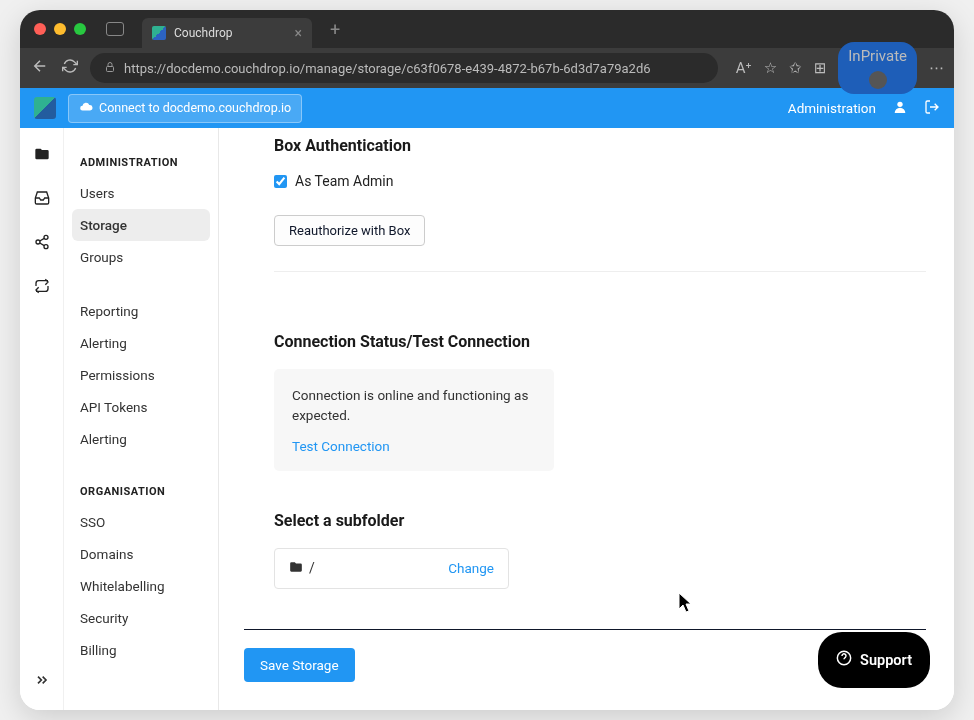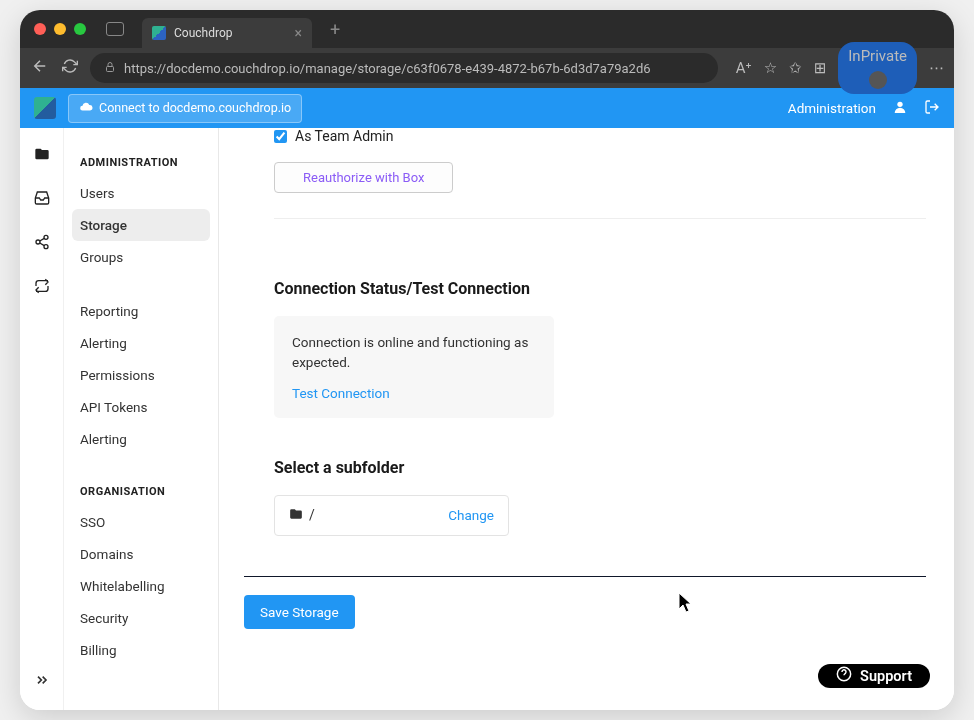--- a/index.html
+++ b/index.html
@@ -240,21 +240,21 @@
       font-size: 16px;
       font-weight: 700;
       color: #1a1a1a;
       margin-top: 8px;
       margin-bottom: 18px;
     }
     .checkbox-row {
       display: flex;
       align-items: center;
       gap: 8px;
-      margin-bottom: 18px;
+      margin-bottom: 26px;
     }
     .checkbox-row input { accent-color: #2196f3; }
     .checkbox-row label { font-size: 14px; color: #222; }
     .box-row {
       display: flex;
       align-items: center;
       gap: 40px;
       padding-bottom: 25px;
       border-bottom: 1px solid #eee;
       margin-bottom: 10px;
@@ -262,23 +262,23 @@
     .box-logo {
       color: #0061d5;
       font-size: 44px;
       font-weight: 900;
       letter-spacing: -3px;
       font-family: Arial, sans-serif;
     }
     .btn-outline {
       border: 1px solid #ccc;
       background: #fdfdfd;
-      color: #8b5cf6;
+      color: #0f172a;
       font-size: 13px;
-      padding: 7px 28px;
+      padding: 7px 14px;
       border-radius: 4px;
       cursor: pointer;
     }
     .status-box {
       background: #f7f7f7;
       border-radius: 5px;
       padding: 16px 18px;
       width: 280px;
       margin-top: 14px;
     }
@@ -319,21 +319,21 @@
       margin-left: -30px;
       padding-left: 0;
     }
     .support-btn {
       position: absolute;
       right: 24px;
       bottom: 22px;
       background: #000;
       color: #fff;
       border-radius: 24px;
-      padding: 2px 18px;
+      padding: 18px 18px;
       display: flex;
       align-items: center;
       gap: 8px;
       font-size: 14.5px;
       font-weight: 600;
       cursor: pointer;
     }
     .cursor-fake {
       position: absolute;
       left: 460px;
@@ -475,20 +475,21 @@
       <div class="side-item">SSO</div>
       <div class="side-item">Domains</div>
       <div class="side-item">Whitelabelling</div>
       <div class="side-item">Security</div>
       <div class="side-item">Billing</div>
     </div>
 
     <div class="content">
 
       <div class="section-block">
+        <div class="section-title">Box Authentication</div>
         <div class="checkbox-row">
           <input type="checkbox" checked="" style="">
           <label>As Team Admin</label>
         </div>
         <div class="box-row">
           <button class="btn-outline">Reauthorize with Box</button>
         </div>
       </div>
 
       <div class="section-block-2">

